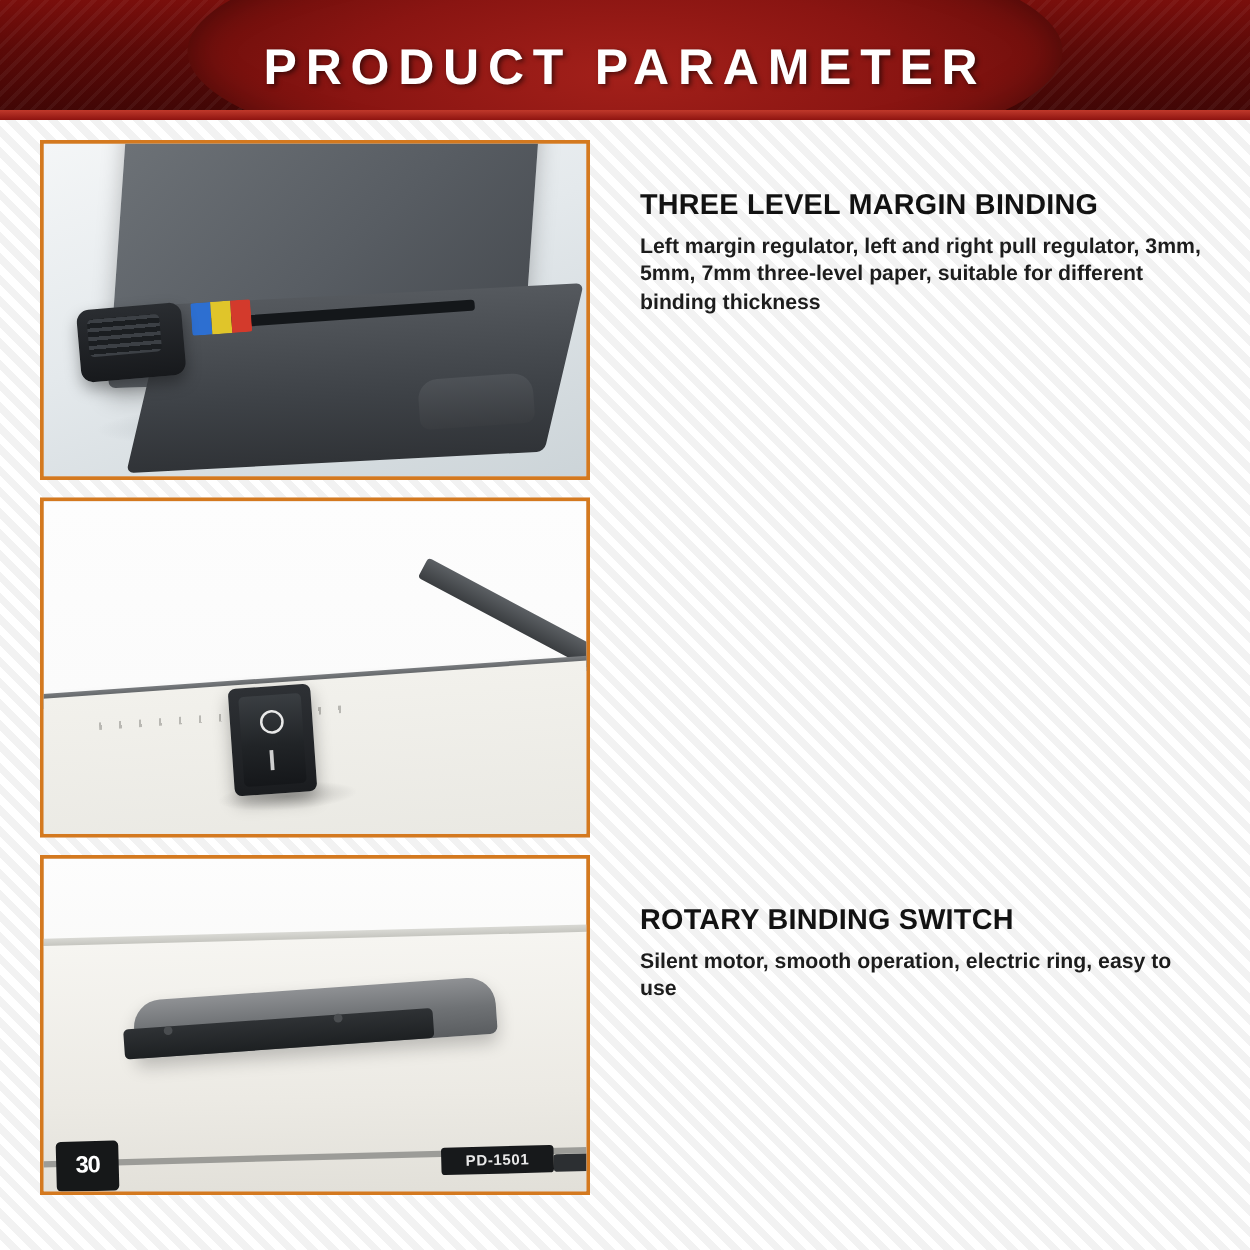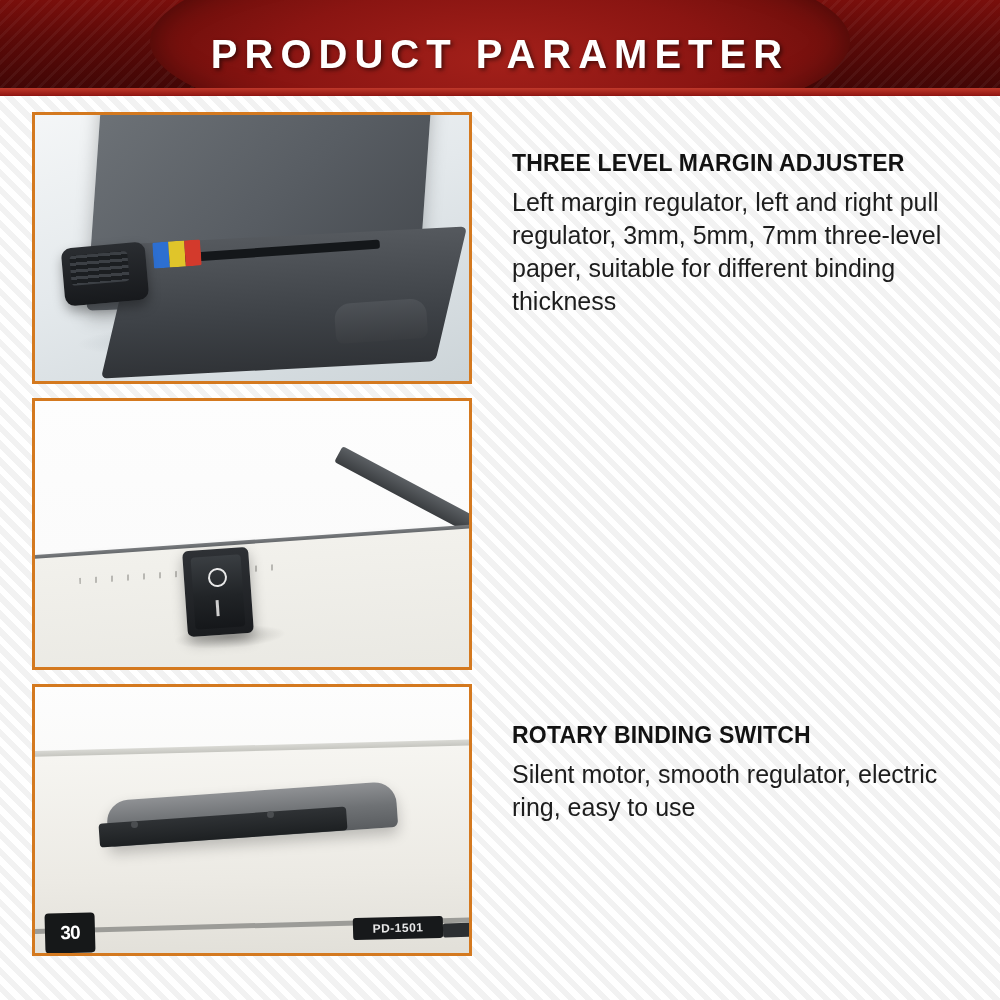--- a/index.html
+++ b/index.html
@@ -119,26 +119,26 @@
   }
   .item-title {
     font-size: 23px;
     font-weight: bold;
     color: #121212;
     letter-spacing: 0.2px;
     margin: 0 0 8px 0;
     line-height: 1.2;
   }
   .item-desc {
-    font-size: 25px;
+    font-size: 17px;
     color: #1d1d1d;
     line-height: 1.33;
     margin: 0;
     max-width: 450px;
-    font-weight: 400;
+    font-weight: 700;
   }
 
   
   .p1-bg {
     position: absolute;
     inset: 0;
     background: linear-gradient(160deg, #f4f6f7 0%, #e4e9ec 45%, #ccd4d8 100%);
   }
   .p1-machine {
     position: absolute;
@@ -455,21 +455,21 @@
         <div class="p1-slot"></div>
         <div class="p1-colorbar">
           <i class="p1-c1"></i>
           <i class="p1-c2"></i>
           <i class="p1-c3"></i>
         </div>
         <div class="p1-knob"></div>
         <div class="p1-foot"></div>
       </div>
       <div class="text-col">
-        <p class="item-title">THREE LEVEL MARGIN ADJUSTER</p>
+        <p class="item-title">THREE LEVEL MARGIN BINDING</p>
         <p class="item-desc">Left margin regulator, left and right pull regulator, 3mm, 5mm, 7mm three-level paper, suitable for different binding thickness</p>
       </div>
     </div>
 
     <div class="row">
       <div class="photo">
         <div class="p2-bg"></div>
         <div class="p2-bar"></div>
         <div class="p2-edge"></div>
         <div class="p2-deck"></div>
@@ -493,18 +493,18 @@
         <div class="p3-roller-dark"></div>
         <div class="p3-screw1"></div>
         <div class="p3-screw2"></div>
         <div class="p3-baseline"></div>
         <div class="p3-foot"></div>
         <div class="p3-badge">30</div>
         <div class="p3-label">PD-1501</div>
       </div>
       <div class="text-col">
         <p class="item-title">ROTARY BINDING SWITCH</p>
-        <p class="item-desc">Silent motor, smooth regulator, electric ring, easy to use</p>
+        <p class="item-desc">Silent motor, smooth operation, electric ring, easy to use</p>
       </div>
     </div>
 
   </div>
 </div>
 
 </body></html>

